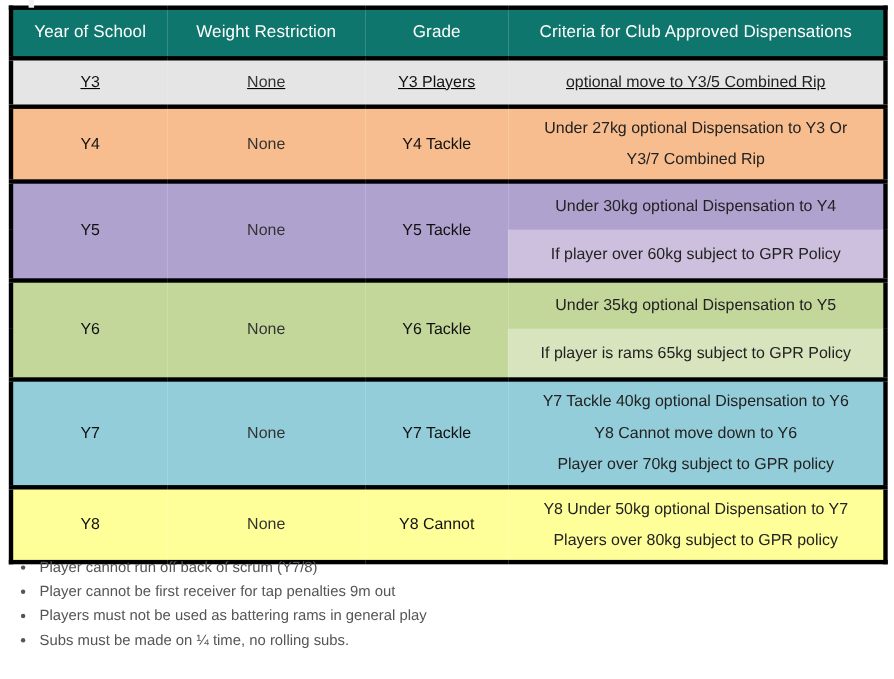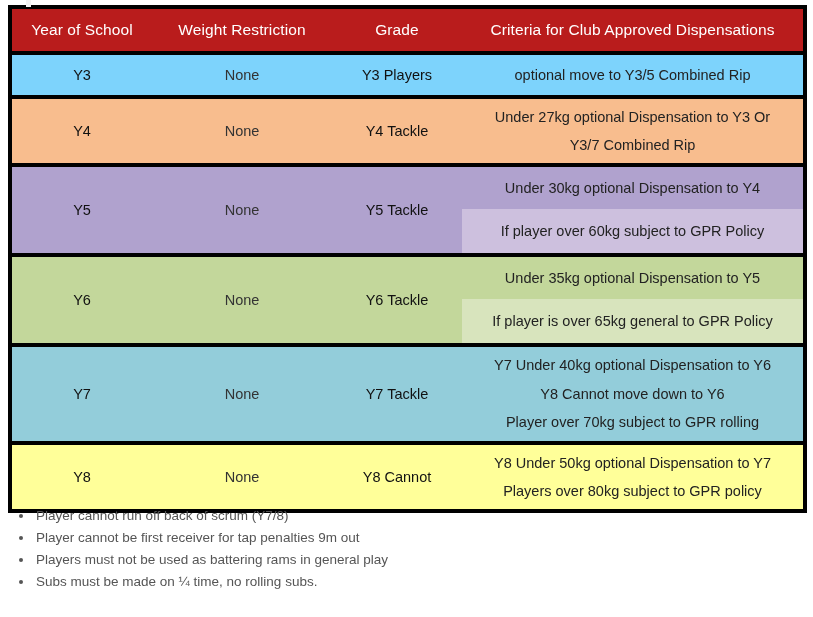--- a/index.html
+++ b/index.html
@@ -38,21 +38,21 @@
   }
 
   
   col.c-year  { width: 142px; }
   col.c-weight{ width: 180px; }
   col.c-grade { width: 130px; }
   col.c-crit  { width: 343px; }
 
   
   tr.hdr td {
-    background: #b91c1c;
+    background: #0f766e;
     color: #ffffff;
     font-size: 15.5px;
     height: 42px;
     letter-spacing: .1px;
   }
 
   
   .cell {
     font-size: 14.5px;
     color: #111111;
@@ -120,21 +120,21 @@
         <col class="c-grade">
         <col class="c-crit">
     </colgroup>
     <tbody id="table-body">
         <tr class="hdr">
           <td>Year of School</td>
           <td>Weight Restriction</td>
           <td>Grade</td>
           <td>Criteria for Club Approved Dispensations</td>
         </tr>
-        <tr class="group-start" style="background: #7dd3fc; height: 44px;">
+        <tr class="group-start" style="background: #e5e5e5; height: 44px; text-decoration: underline;">
           <td class="cell cell-year">Y3</td>
           <td class="cell cell-weight">None</td>
           <td class="cell cell-grade">Y3 Players</td>
           <td class="cell cell-crit">
             <span class="crit-line">optional move to Y3/5 Combined Rip</span>
           </td>
         </tr>
         <tr class="group-start" style="background: rgb(248, 189, 142); height: 68px;">
           <td class="cell cell-year">Y4</td>
           <td class="cell cell-weight">None</td>
@@ -160,31 +160,31 @@
         <tr class="group-start" style="background: rgb(195, 215, 155); height: 44px;">
           <td class="cell cell-year" rowspan="2">Y6</td>
           <td class="cell cell-weight" rowspan="2">None</td>
           <td class="cell cell-grade" rowspan="2">Y6 Tackle</td>
           <td class="cell cell-crit">
             <span class="crit-line">Under 35kg optional Dispensation to Y5</span>
           </td>
         </tr>
         <tr style="background: rgb(216, 228, 189); height: 46px;">
           <td class="cell cell-crit">
-            <span class="crit-line">If player is over 65kg general to GPR Policy</span>
+            <span class="crit-line">If player is rams 65kg subject to GPR Policy</span>
           </td>
         </tr>
         <tr class="group-start" style="background: rgb(147, 205, 218); height: 98px;">
           <td class="cell cell-year">Y7</td>
           <td class="cell cell-weight">None</td>
           <td class="cell cell-grade">Y7 Tackle</td>
           <td class="cell cell-crit">
-            <span class="crit-line">Y7 Under 40kg optional Dispensation to Y6</span>
+            <span class="crit-line">Y7 Tackle 40kg optional Dispensation to Y6</span>
             <span class="crit-line">Y8 Cannot move down to Y6</span>
-            <span class="crit-line">Player over 70kg subject to GPR rolling</span>
+            <span class="crit-line">Player over 70kg subject to GPR policy</span>
           </td>
         </tr>
         <tr class="group-start" style="background: rgb(255, 255, 153); height: 68px;">
           <td class="cell cell-year">Y8</td>
           <td class="cell cell-weight">None</td>
           <td class="cell cell-grade">Y8 Cannot</td>
           <td class="cell cell-crit">
             <span class="crit-line">Y8 Under 50kg optional Dispensation to Y7</span>
             <span class="crit-line">Players over 80kg subject to GPR policy</span>
           </td>

